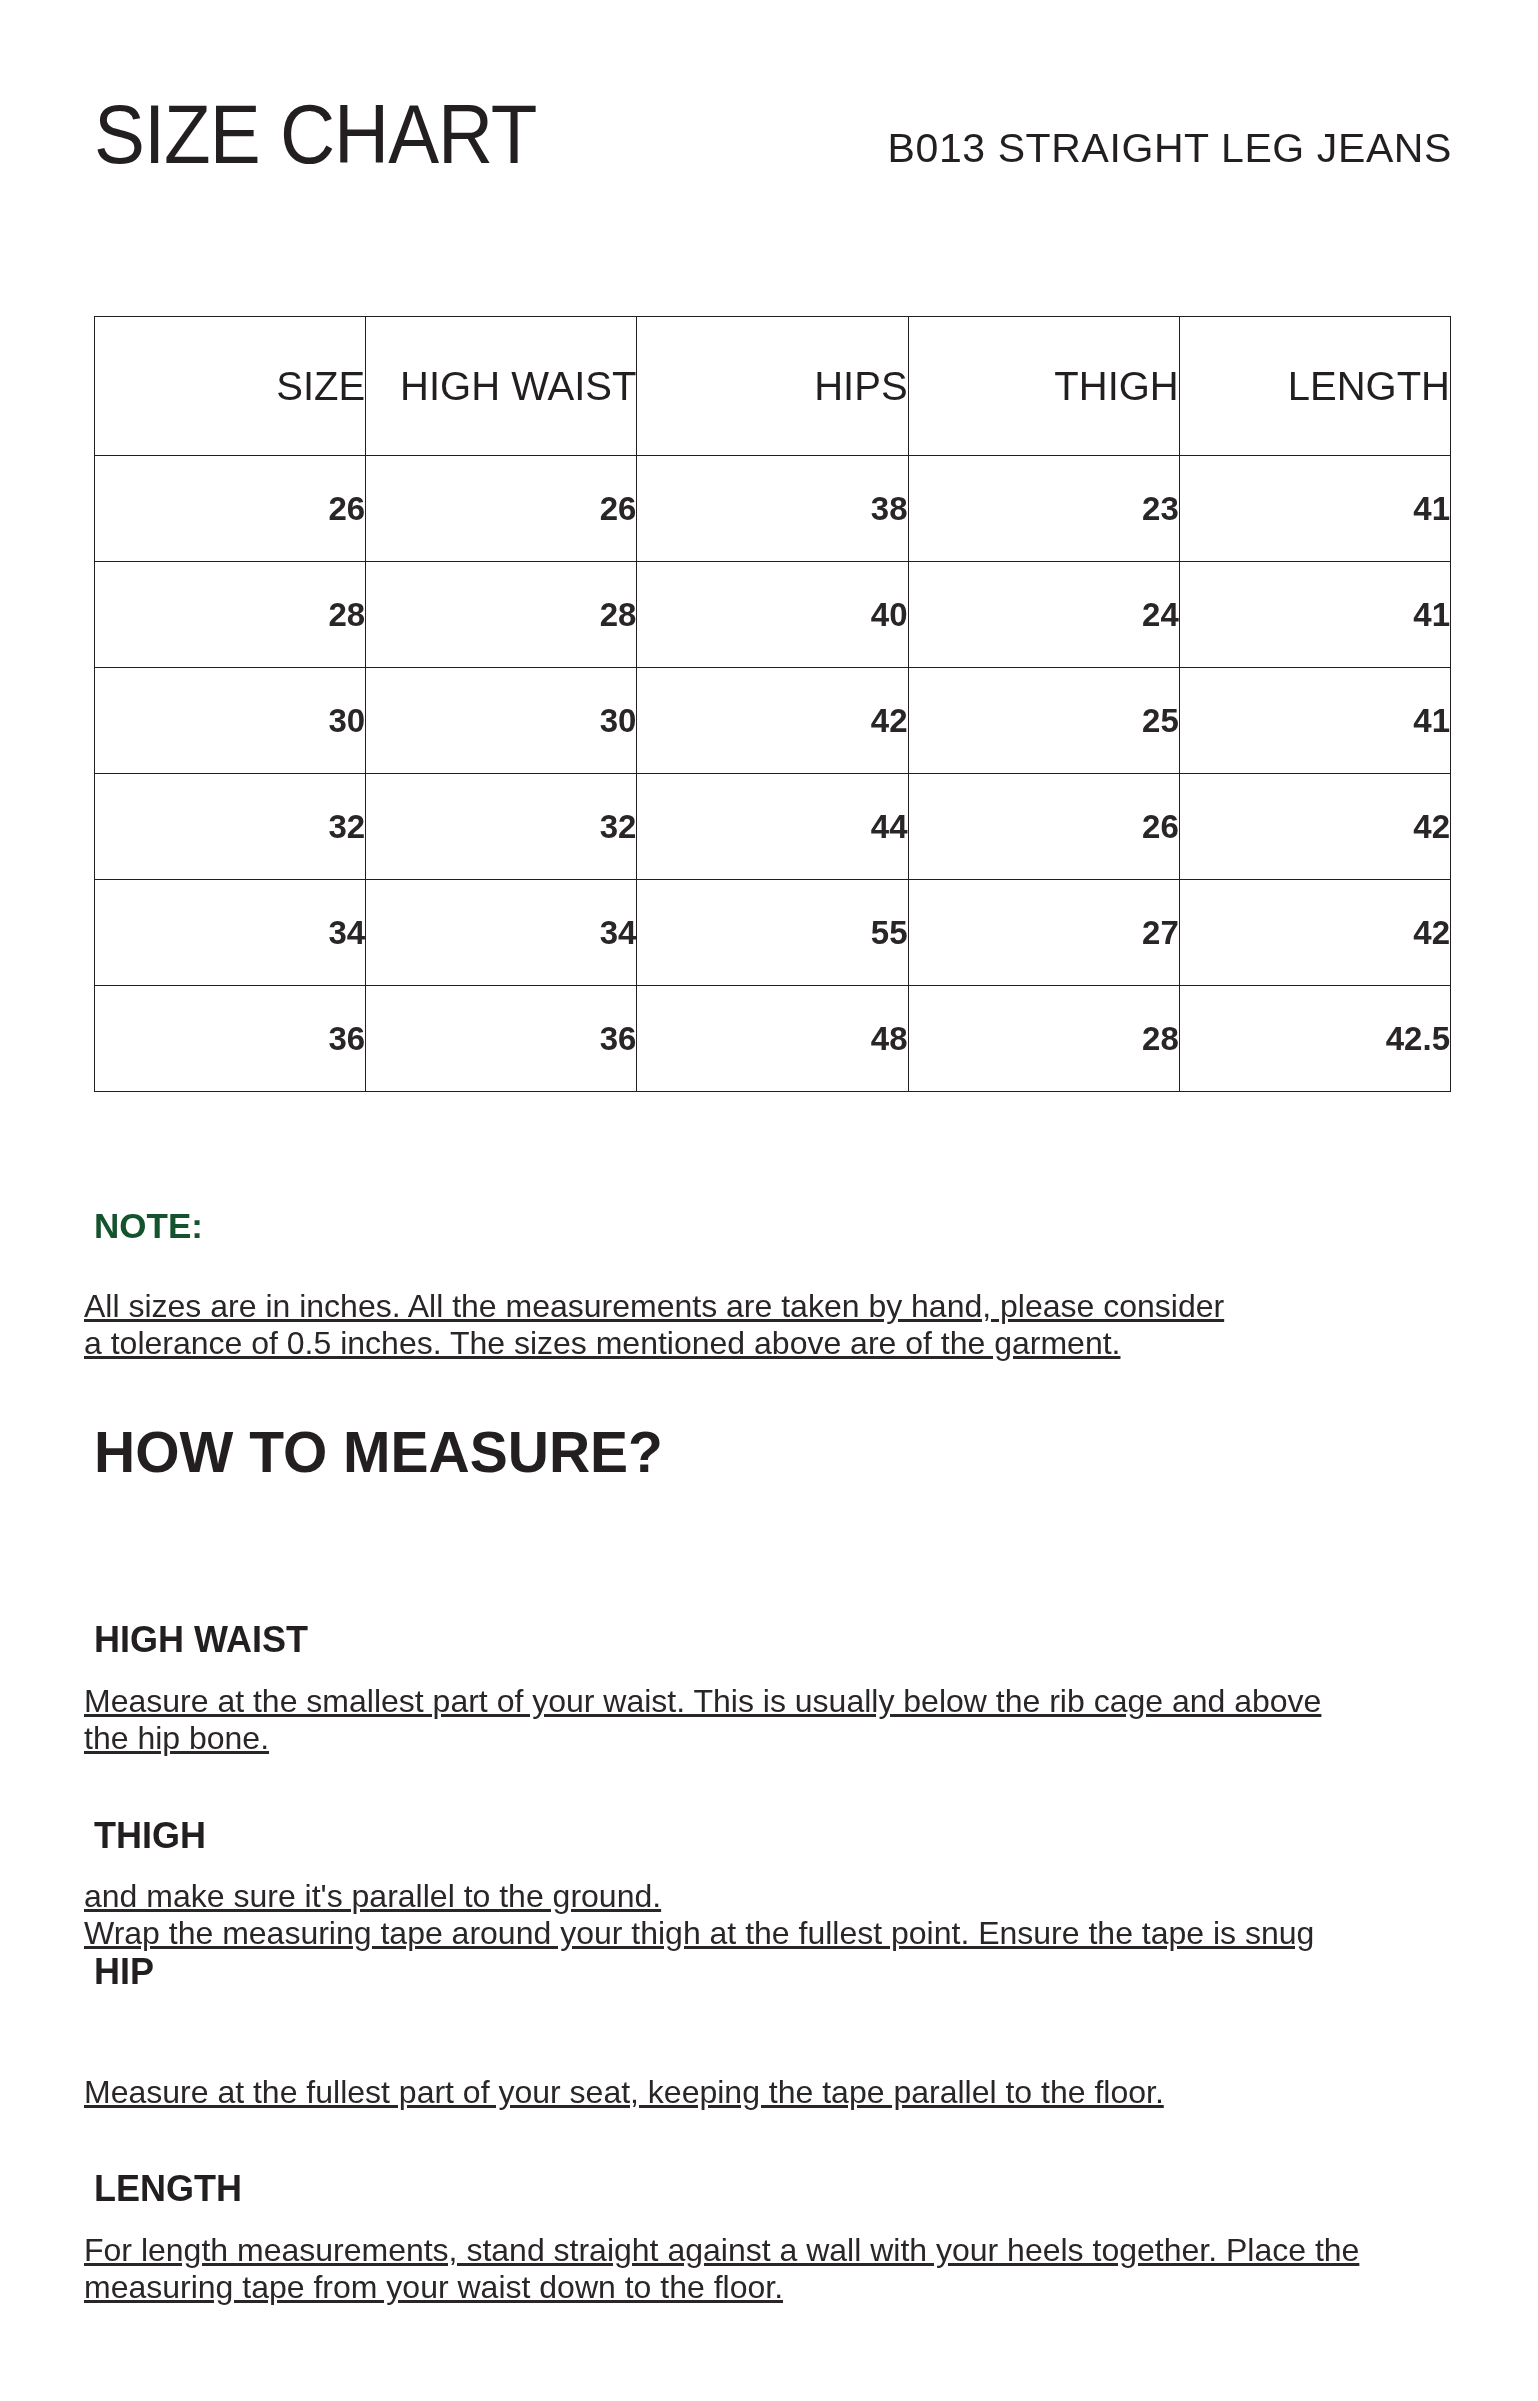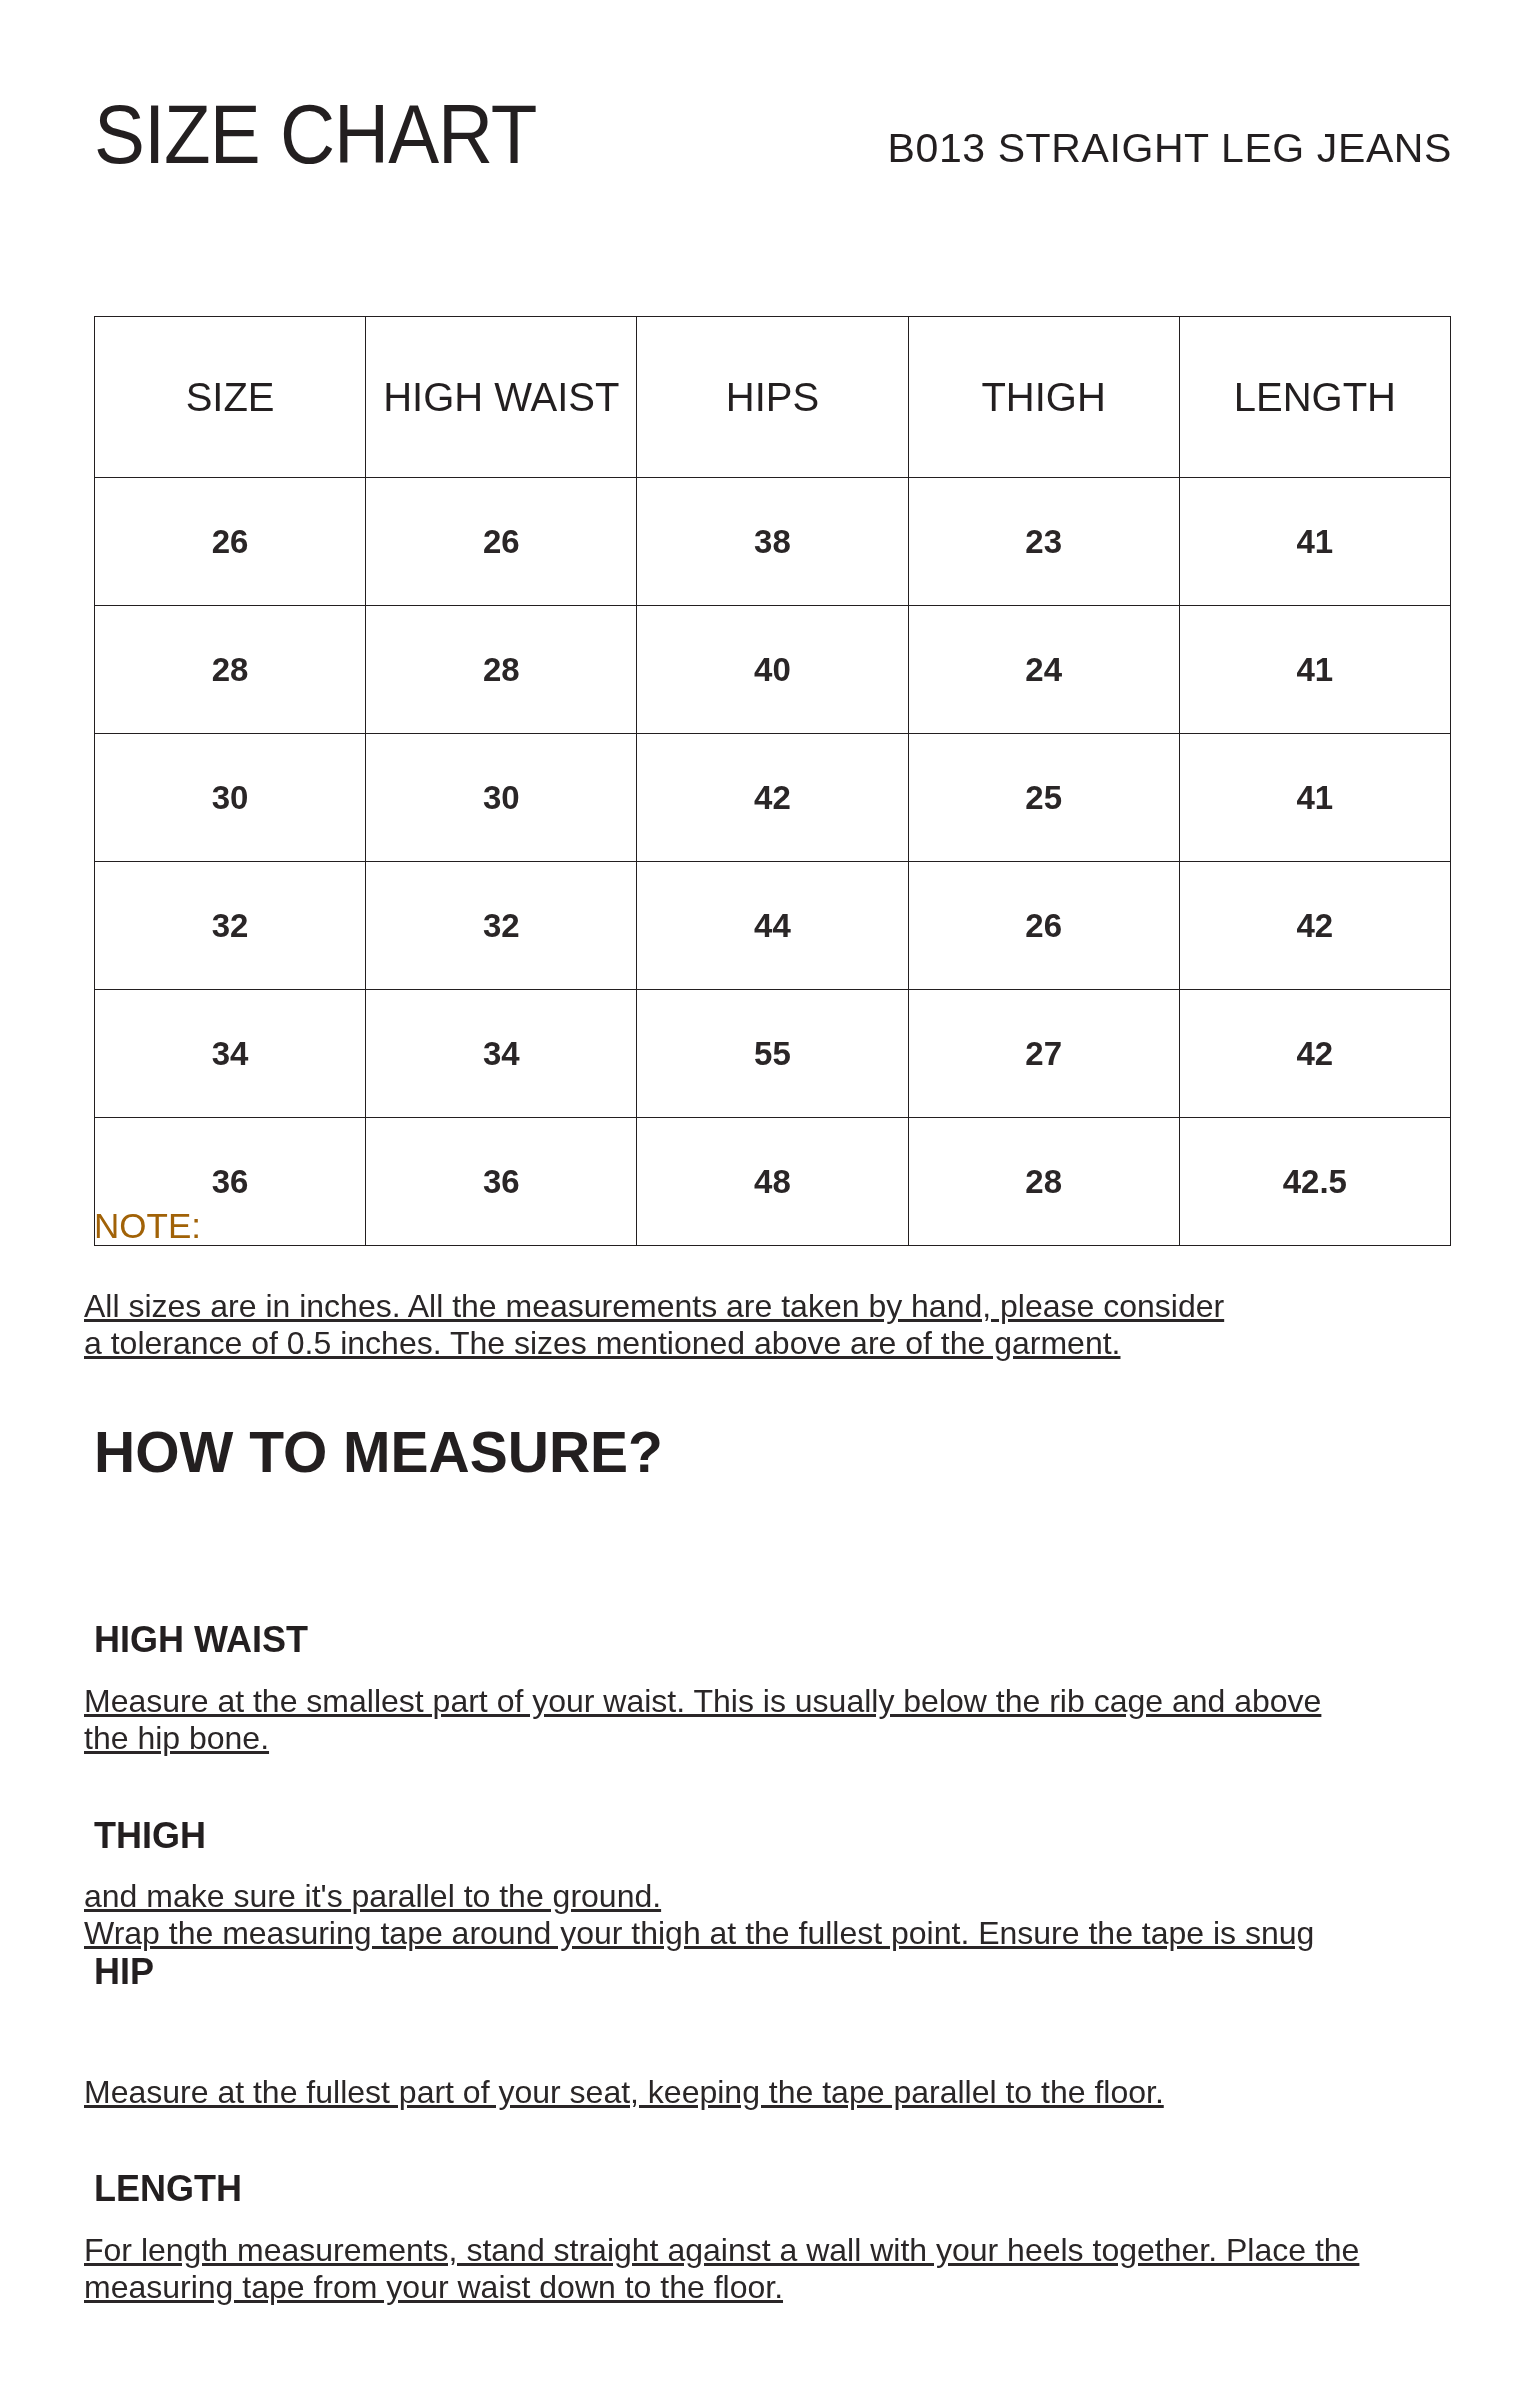--- a/index.html
+++ b/index.html
@@ -14,32 +14,32 @@
   }
   #subtitle {
     right: 87px; top: 128px; font-size: 41px; line-height: 41px;
     font-weight: 400; letter-spacing: 0.6px; text-align: right;
   }
   #size-table {
     left: 94px; top: 316px; width: 1357px;
     border-collapse: collapse; table-layout: fixed;
   }
   #size-table th, #size-table td {
-    border: 1.7px solid #231f20; text-align: center; vertical-align: middle;
-    padding: 11px;
+    border: 1.7px solid #231f20; text-align: right; vertical-align: middle;
+    padding: 0;
   }
   #size-table th {
     height: 138px; font-size: 40px; font-weight: 400;
   }
   #size-table td {
     height: 105px; font-size: 33px; font-weight: 700; color: #2a2627;
   }
   .note-heading {
-    left: 94px; top: 1206px; font-size: 35px; line-height: 39px; font-weight: 400;
-    color: #a16207;
+    left: 94px; top: 1206px; font-size: 35px; line-height: 39px; font-weight: 700;
+    color: #14532d;
   }
   .para {
     left: 84px; font-size: 32px; line-height: 37px; font-weight: 400; color: #2a2627;
     width: 1350px;
     text-decoration: underline;
   }
   #note-text { top: 1288px; }
   #how-heading {
     left: 94px; top: 1422px; font-size: 57px; line-height: 61px; font-weight: 700;
   }

